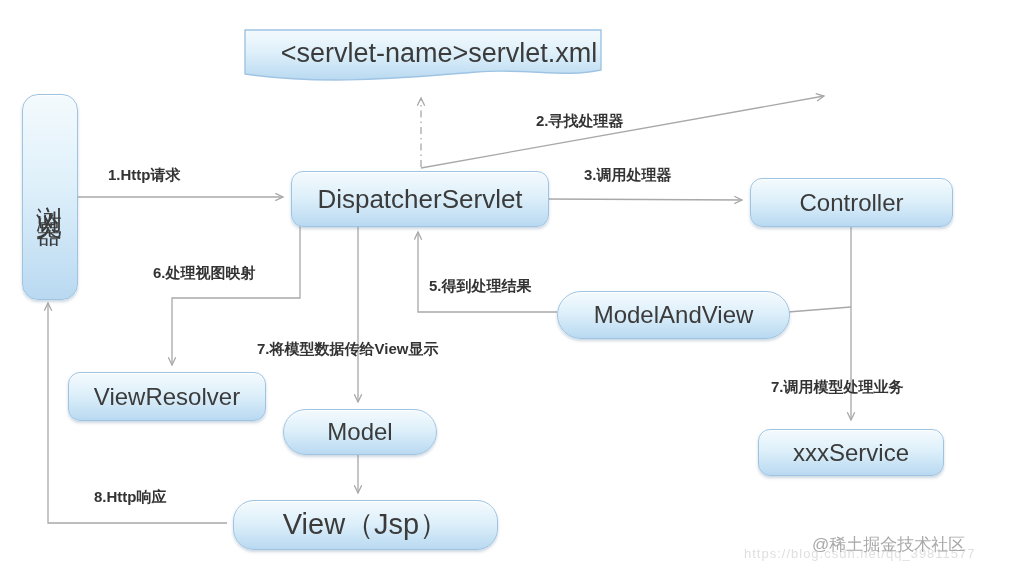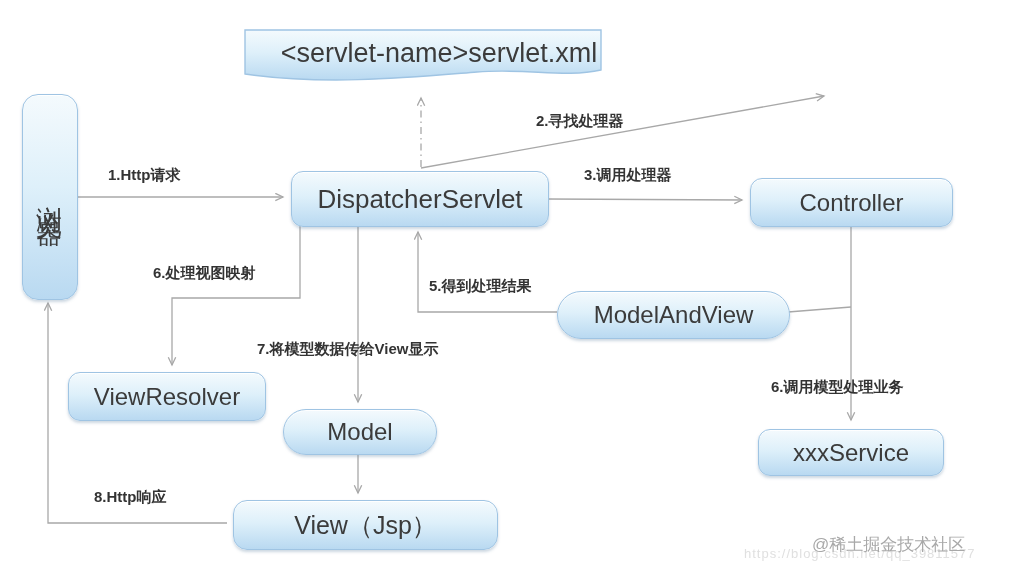--- a/index.html
+++ b/index.html
@@ -32,21 +32,21 @@
   .node-servlet-xml { left:243px; top:28px; width:360px; height:58px; background:none; border:none; box-shadow:none; border-radius:0; }
   .node-servlet-xml .doc-shape { position:absolute; left:0; top:0; }
   .node-servlet-xml .node-label { position:relative; font-size:27px; margin-top:-8px;margin-left:32px; }
 
   .node-handler-mapping { left:703px; top:41px; width:257px; height:50px; font-size:24px; }
   .node-dispatcher-servlet { left:291px; top:171px; width:256px; height:54px; font-size:26px; }
   .node-controller { left:750px; top:178px; width:201px; height:47px; font-size:24px; }
   .node-model-and-view { left:557px; top:291px; width:231px; height:46px; font-size:24px; }
   .node-view-resolver { left:68px; top:372px; width:196px; height:47px; font-size:24px; }
   .node-model { left:283px; top:409px; width:152px; height:44px; font-size:24px; }
-  .node-view-jsp { left:233px; top:500px; width:263px; height:48px; border-radius:14px; font-size:25px;align-items:center; }
+  .node-view-jsp { left:233px; top:500px; width:263px; height:48px; border-radius:21px; font-size:29px;align-items:center; }
   .node-xxx-service { left:758px; top:429px; width:184px; height:45px; font-size:24px; }
 
   .edge-label {
     position:absolute;
     font-size:15px;
     font-weight:bold;
     color:#333333;
     white-space:nowrap;
   }
   .lbl-step1 { left:108px; top:166px; }
@@ -136,21 +136,21 @@
     <span>View（Jsp）</span>
   </div>
 
   <div class="node node-xxx-service">
     <span>xxxService</span>
   </div>
 
   <div class="edge-label lbl-step1">1.Http请求</div>
   <div class="edge-label lbl-step2">2.寻找处理器</div>
   <div class="edge-label lbl-step3">3.调用处理器</div>
-  <div class="edge-label lbl-step4">6.调用模型处理业务</div>
+  <div class="edge-label lbl-step4">7.调用模型处理业务</div>
   <div class="edge-label lbl-step5">5.得到处理结果</div>
   <div class="edge-label lbl-step6">6.处理视图映射</div>
   <div class="edge-label lbl-step7">7.将模型数据传给View显示</div>
   <div class="edge-label lbl-step8">8.Http响应</div>
 
   <div class="watermark-url">https://blog.csdn.net/qq_39811577</div>
   <div class="watermark-community">@稀土掘金技术社区</div>
 
 </div>
 

